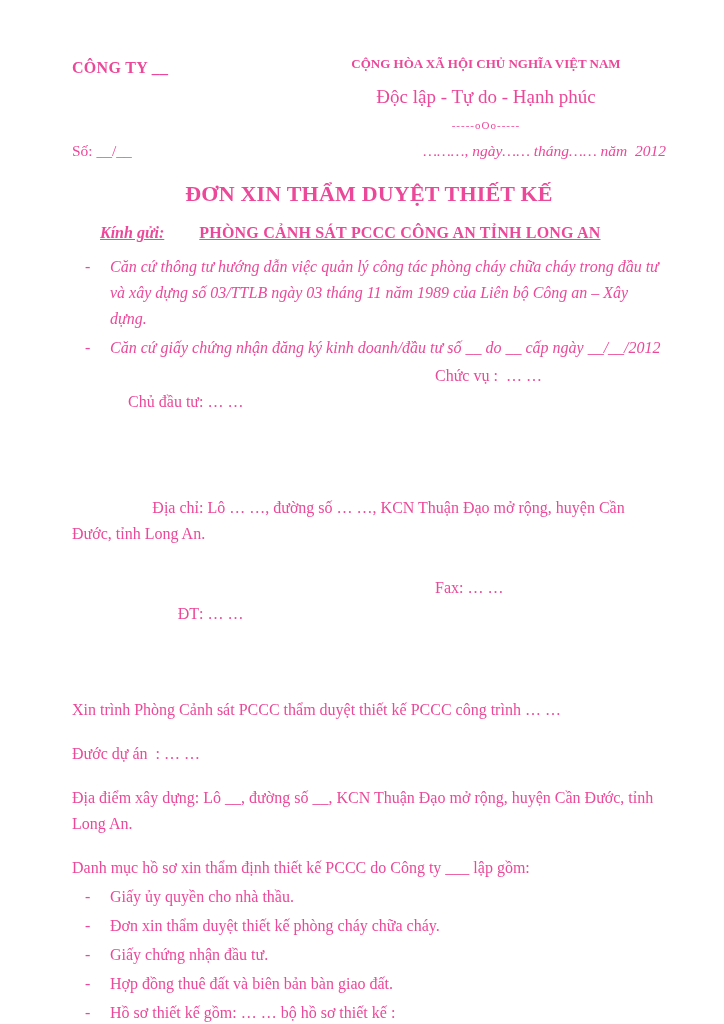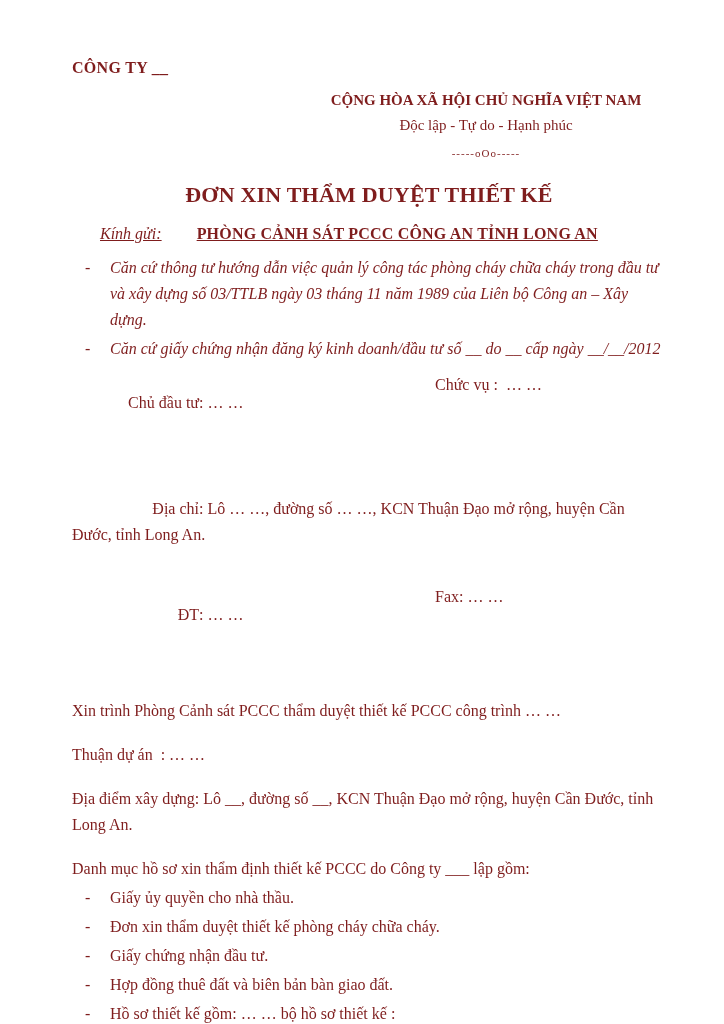--- a/index.html
+++ b/index.html
@@ -1,62 +1,66 @@
 <!DOCTYPE html>
 <html><head>
 <meta charset="utf-8">
 <style>
   html, body { margin: 0; padding: 0; background: #ffffff; }
   .page {
     width: 724px; height: 1024px; background: #ffffff; box-sizing: border-box;
     padding: 54px 58px 0 72px; position: relative; overflow: hidden;
     font-family: "Liberation Serif", "DejaVu Serif", serif;
-    color: #7f1d1d; font-size: 16px;
+    color: #ec4899; font-size: 16px;
   }
   .header { display: flex; justify-content: space-between; align-items: flex-start; }
   .company { font-weight: bold; font-size: 16px; padding-top: 5px; letter-spacing: 0.3px; white-space: pre; }
   .national-block { width: 360px; text-align: center; }
-  .nb1 { font-weight: bold; font-size: 15px; line-height: 20px; white-space: nowrap; margin-top: 36px; }
-  .nb2 { font-size: 15px; margin-top: 5px; line-height: 20px; }
+  .nb1 { font-weight: bold; font-size: 13px; line-height: 20px; white-space: nowrap; }
+  .nb2 { font-size: 19px; margin-top: 13px; line-height: 20px; }
   .nb3 { font-size: 11px; margin-top: 8px; line-height: 20px; letter-spacing: 1px; }
   .so-row { display: flex; justify-content: space-between; margin-top: 5px; font-size: 15.5px; line-height: 22px; }
   .so-number { white-space: pre; }
   .date-line { font-style: italic; white-space: pre; }
   .title-block { text-align: center; margin-top: 14px; font-weight: bold; font-size: 22px; line-height: 35px; letter-spacing: 0.2px; }
   .kinh-gui-row { margin-top: 9px; padding-left: 28px; line-height: 26px; }
-  .kinh-gui-label { font-weight: normal; font-style: italic; text-decoration: underline; }
+  .kinh-gui-label { font-weight: bold; font-style: italic; text-decoration: underline; }
   .kinh-gui-recipient { font-weight: bold; margin-left: 35px; letter-spacing: 0.2px; text-decoration: underline; }
   .can-cu { margin-top: 8px; }
   .can-cu .dash-item { font-style: italic; }
   .dash-item { display: flex; line-height: 26px; margin-top: 3px; white-space: pre-wrap; }
   .dash-marker { flex: none; width: 38px; padding-left: 13px; box-sizing: border-box; }
   .dash-text { flex: 1; }
   .field-row { position: relative; margin-top: 2px; line-height: 26px; white-space: pre-wrap; }
   .field-label { display: inline-block; width: 111px; vertical-align: top; white-space: pre; text-align: right; }
-  .field-right { position: absolute; left: 363px; top: 8px; white-space: pre; }
+  .field-right { position: absolute; left: 363px; top: 0; white-space: pre; }
   .para { margin-top: 18px; line-height: 26px; white-space: pre-wrap; }
   .dash-list { margin-top: 1px; }
   .bullet-list { margin-top: 3px; }
   .bullet-item { display: flex; line-height: 26px; margin-top: 3px; }
   .bullet-marker { flex: none; width: 85px; padding-left: 61px; box-sizing: border-box; font-size: 14px; }
 </style>
 </head>
 <body>
 
 <div class="page">
 
   <div class="header">
     <div class="company">CÔNG TY __</div>
     <div class="national-block">
       <div class="nb1">CỘNG HÒA XÃ HỘI CHỦ NGHĨA VIỆT NAM</div>
       <div class="nb2">Độc lập - Tự do - Hạnh phúc</div>
       <div class="nb3">-----oOo-----</div>
     </div>
   </div>
 
+  <div class="so-row">
+    <div class="so-number">Số: __/__</div>
+    <div class="date-line">………, ngày…… tháng…… năm  2012</div>
+  </div>
 
   <div class="title-block">
     <div>ĐƠN XIN THẨM DUYỆT THIẾT KẾ</div>
   </div>
 
   <div class="kinh-gui-row">
     <span class="kinh-gui-label">Kính gửi:</span><span class="kinh-gui-recipient">PHÒNG CẢNH SÁT PCCC CÔNG AN TỈNH LONG AN</span>
   </div>
 
   <div class="can-cu">
@@ -78,21 +82,21 @@
   <div class="field-row">
     <span class="field-label">Địa chỉ</span><span>: Lô … …, đường số … …, KCN Thuận Đạo mở rộng, huyện Cần Đước, tỉnh Long An.</span>
   </div>
 
   <div class="field-row">
     <span class="field-label">ĐT</span><span>: … …</span>
     <span class="field-right">Fax: … …</span>
   </div>
 
   <div class="para">Xin trình Phòng Cảnh sát PCCC thẩm duyệt thiết kế PCCC công trình … …</div>
-  <div class="para">Thuận dự án  : … …</div>
+  <div class="para">Đước dự án  : … …</div>
   <div class="para">Địa điểm xây dựng: Lô __, đường số __, KCN Thuận Đạo mở rộng, huyện Cần Đước, tỉnh Long An.</div>
   <div class="para">Danh mục hồ sơ xin thẩm định thiết kế PCCC do Công ty ___ lập gồm:</div>
 
   <div class="dash-list">
     <div class="dash-item">
       <span class="dash-marker">-</span>
       <span class="dash-text">Giấy ủy quyền cho nhà thầu.</span>
     </div>
     <div class="dash-item">
       <span class="dash-marker">-</span>

